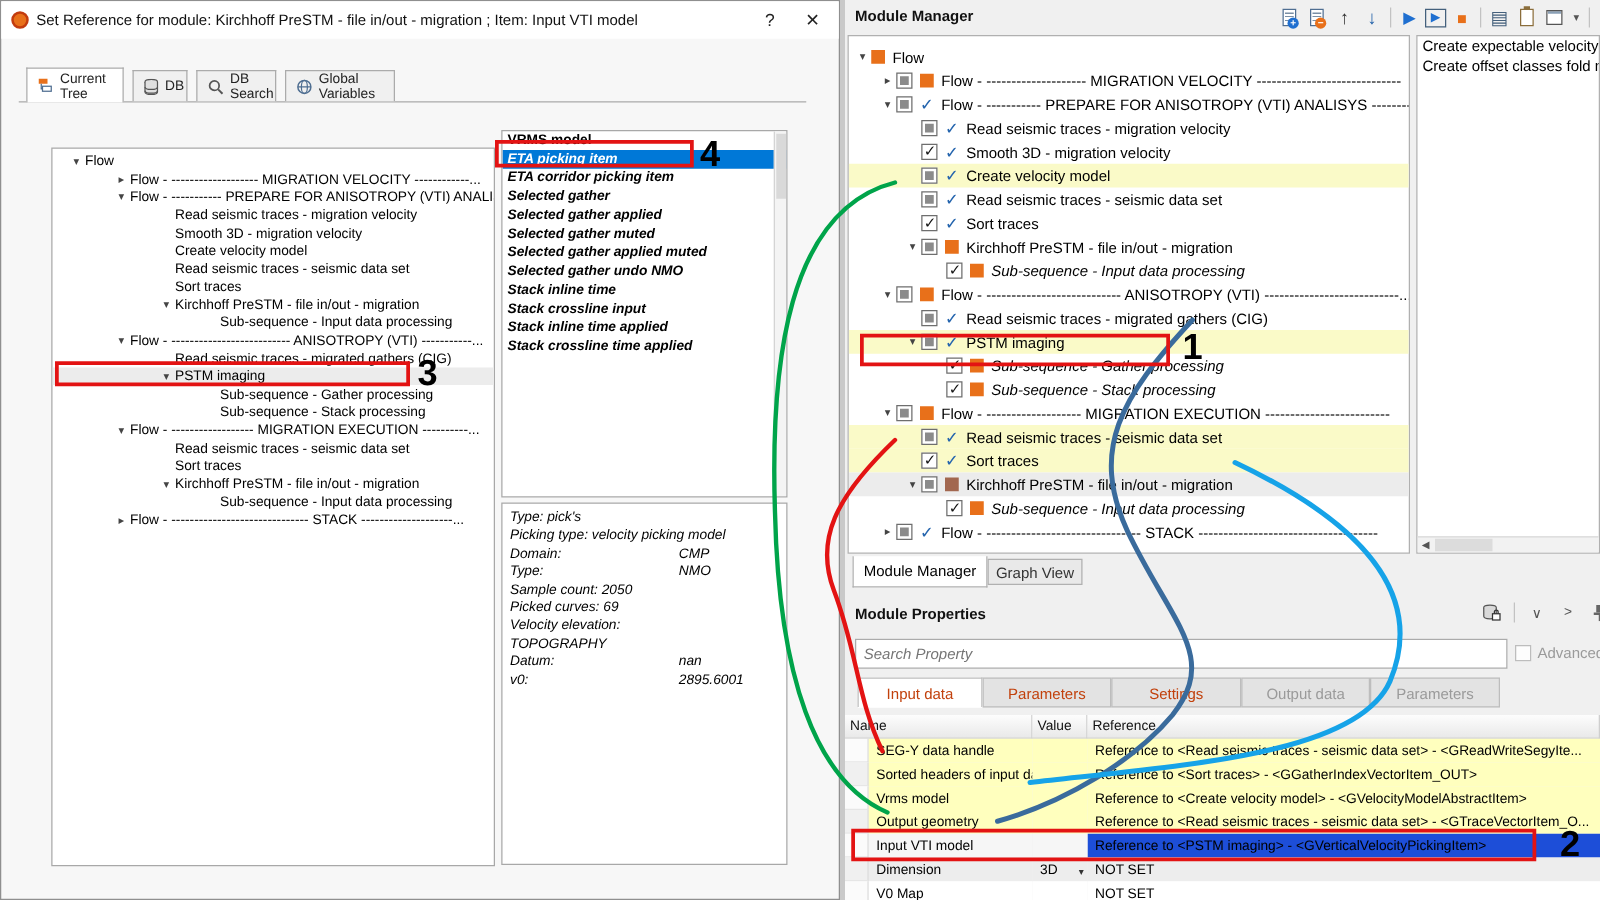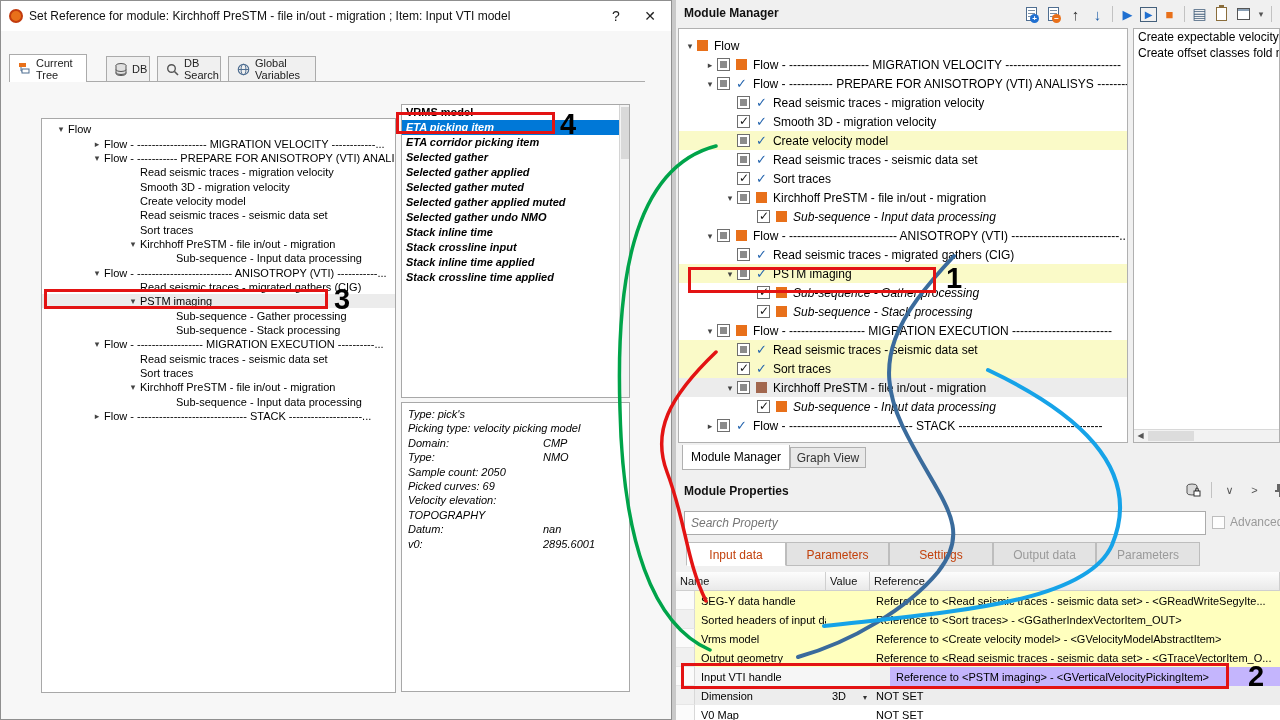--- a/index.html
+++ b/index.html
@@ -138,21 +138,21 @@
 <body>
 
 <div id="dialog">
   <div id="dlg-titlebar">
     <span id="dlg-appicon"></span>
     <span id="dlg-title">Set Reference for module: Kirchhoff PreSTM - file in/out - migration ; Item: Input VTI model</span>
     <span id="dlg-help" class="dlg-sysbtn">?</span>
     <span id="dlg-close" class="dlg-sysbtn">✕</span>
   </div>
   <div id="dlg-tabs">
-      <div class="dlg-tab active" style="left: 8px; width: 78px; z-index: 3;">
+      <div class="dlg-tab active" style="left: 20px; width: 78px; z-index: 3;">
         <span class="tab-ico">
           <svg class="mini" width="13" height="13" viewBox="0 0 13 13">
             <rect x="1" y="1" width="7" height="4" fill="#e8701a"></rect>
             <rect x="4" y="7" width="7" height="4" fill="#fff" stroke="#4f6e91"></rect>
             <path d="M3 5 v4 h1" fill="none" stroke="#4f6e91"></path>
           </svg>
         </span>
         <span>Current Tree</span>
       </div>
       <div class="dlg-tab" style="left: 105px; width: 44px; z-index: 1;">
@@ -539,23 +539,23 @@
         <div class="td c3" style="background: rgb(255, 255, 190);">Reference to &lt;Create velocity model&gt; - &lt;GVelocityModelAbstractItem&gt;</div>
       </div>
       <div class="trow">
         <div class="td selcol c0" style="background: rgb(240, 240, 240);"></div>
         <div class="td c1" style="background: rgb(255, 255, 190);">Output geometry</div>
         <div class="td c2" style="background: rgb(255, 255, 190);"></div>
         <div class="td c3" style="background: rgb(255, 255, 190);">Reference to &lt;Read seismic traces - seismic data set&gt; - &lt;GTraceVectorItem_O...</div>
       </div>
       <div class="trow">
         <div class="td selcol c0" style="background: rgb(251, 251, 251);"></div>
-        <div class="td c1" style="background: rgb(246, 246, 246);">Input VTI handle</div>
+        <div class="td c1" style="background: rgb(246, 246, 246);">Input VTI model</div>
         <div class="td c2" style="background: rgb(246, 246, 246);"></div>
-        <div class="td c3" style="background: #c4b5fd; margin-left: 20px;">Reference to &lt;PSTM imaging&gt; - &lt;GVerticalVelocityPickingItem&gt;</div>
+        <div class="td c3" style="background: #1d4ed8;">Reference to &lt;PSTM imaging&gt; - &lt;GVerticalVelocityPickingItem&gt;</div>
       </div>
       <div class="trow">
         <div class="td selcol c0" style="background: rgb(240, 240, 240);"></div>
         <div class="td c1" style="background: rgb(237, 237, 237);">Dimension</div>
         <div class="td c2" style="background: rgb(237, 237, 237);">3D<span class="caret">▾</span></div>
         <div class="td c3" style="background: rgb(237, 237, 237);">NOT SET</div>
       </div>
       <div class="trow">
         <div class="td selcol c0" style="background: rgb(251, 251, 251);"></div>
         <div class="td c1" style="background: rgb(255, 255, 255);">V0 Map</div>

